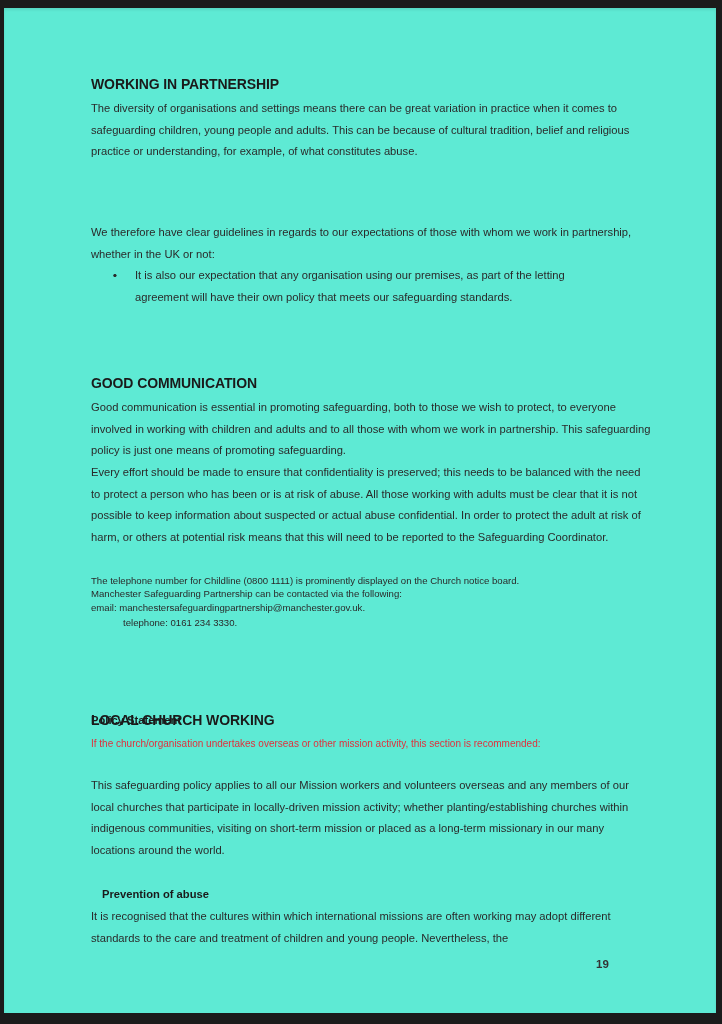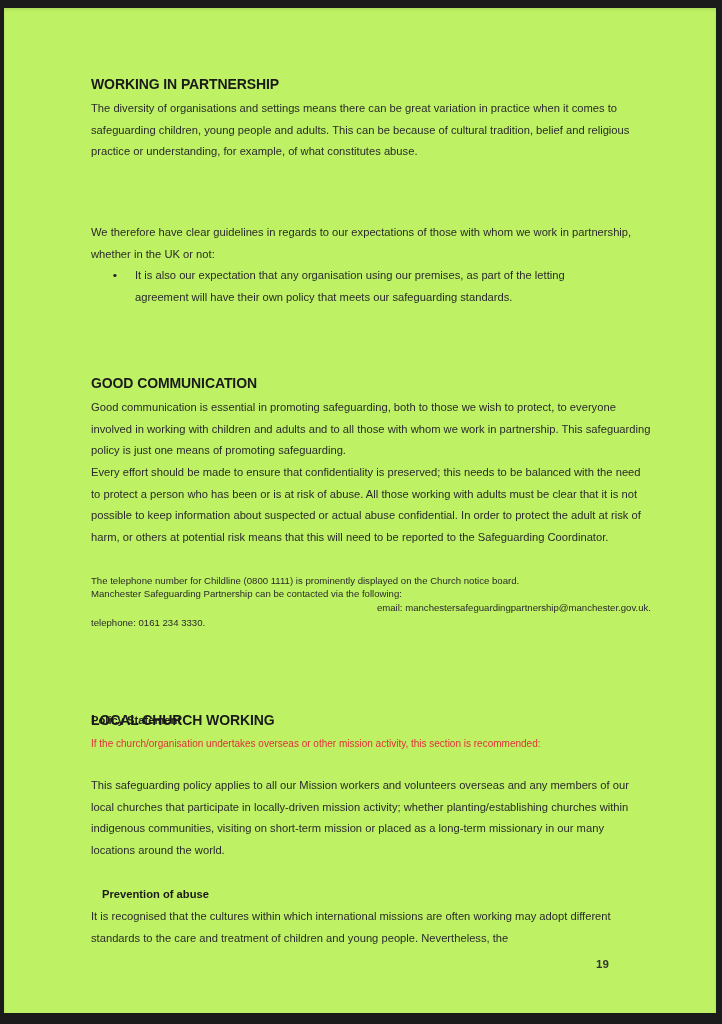--- a/index.html
+++ b/index.html
@@ -7,21 +7,21 @@
     width: 722px; height: 1024px;
     background: #1b1b1b;
     position: relative;
     overflow: hidden;
     font-family: "Liberation Sans", "DejaVu Sans", sans-serif;
   }
   .page {
     position: absolute;
     left: 4px; top: 8px;
     width: 712px; height: 1005px;
-    background: #bef264;
+    background: #5eead4;
     box-shadow: inset 0 2px 3px rgba(0,0,0,0.08);
   }
   .abs { position: absolute; }
   .h {
     font-weight: bold;
     font-size: 14px;
     color: #1a1a1a;
     letter-spacing: -0.1px;
   }
   .p {
@@ -90,22 +90,22 @@
 
   <div class="abs h" style="left:87px; top:367px;">GOOD COMMUNICATION</div>
 
   <div class="abs p" style="left:87px; top:389px;">Good communication is essential in promoting safeguarding, both to those we wish to protect, to everyone involved in working with children and adults and to all those with whom we work in partnership. This safeguarding policy is just one means of promoting safeguarding.</div>
 
   <div class="abs p" style="left:87px; top:454px;">Every effort should be made to ensure that confidentiality is preserved; this needs to be balanced with the need to protect a person who has been or is at risk of abuse. All those working with adults must be clear that it is not possible to keep information about suspected or actual abuse confidential. In order to protect the adult at risk of harm, or others at potential risk means that this will need to be reported to the Safeguarding Coordinator.</div>
 
   <div class="abs small" style="left:87px; top:566px;">
     <div>The telephone number for Childline (0800 1111) is prominently displayed on the Church notice board.</div>
     <div>Manchester Safeguarding Partnership can be contacted via the following:</div>
-    <div style="margin-top:1px;text-align:right;">email: manchestersafeguardingpartnership@manchester.gov.uk.</div>
-    <div style="margin-top:2px;">telephone: 0161 234 3330.</div>
+    <div style="margin-top:1px;">email: manchestersafeguardingpartnership@manchester.gov.uk.</div>
+    <div style="margin-top:2px;margin-left:32px;">telephone: 0161 234 3330.</div>
   </div>
 
   <div class="abs h" style="left:87px; top:704px;">LOCAL CHURCH WORKING</div>
 
   <div class="abs red" style="left:87px; top:730px;">If the church/organisation undertakes overseas or other mission activity, this section is recommended:</div>
 
   <div class="abs sub" style="left:87px; top:706px;">Policy Statement</div>
 
   <div class="abs p" style="left:87px; top:767px;">This safeguarding policy applies to all our Mission workers and volunteers overseas and any members of our local churches that participate in locally-driven mission activity; whether planting/establishing churches within indigenous communities, visiting on short-term mission or placed as a long-term missionary in our many locations around the world.</div>
 

